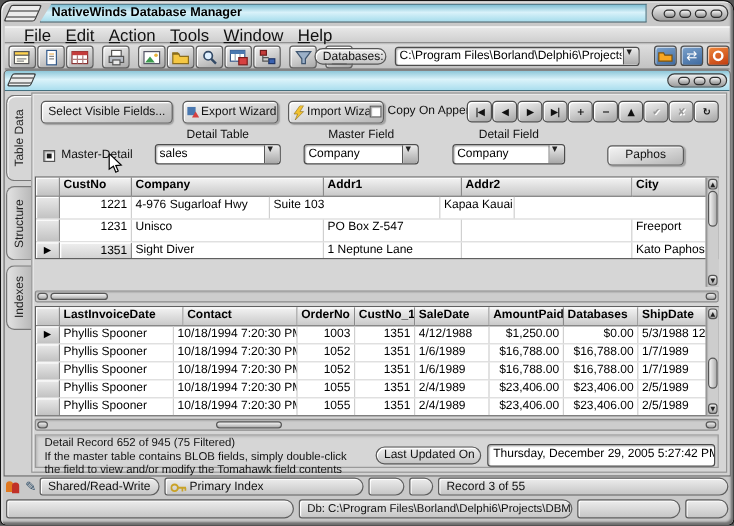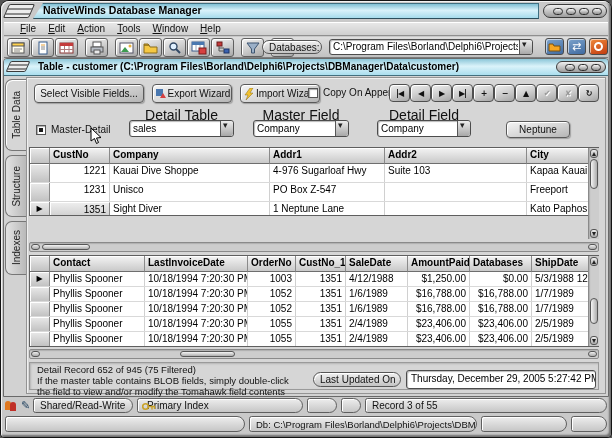--- a/index.html
+++ b/index.html
@@ -15,21 +15,21 @@
     background:linear-gradient(180deg,#7fbfd4,#d9f2fa 45%,#a6dcec);
     border:1px solid #3f6f80;border-bottom-color:#2c4f5c;clip-path:polygon(10px 0,100% 0,100% 100%,0 100%);}
   .title-text{position:absolute;left:16px;top:2px;font-size:10.5px;font-weight:bold;color:#000;white-space:nowrap;}
   .pillbox{position:absolute;right:2px;top:2px;height:14px;width:64px;background:linear-gradient(180deg,#efefef,#9c9c9c);
     border:1px solid #3b3b3b;border-radius:7px;display:flex;align-items:center;justify-content:flex-end;gap:3px;padding:0 4px;}
   .pill{width:10px;height:7px;border:1px solid #2e2e2e;border-radius:4px;background:linear-gradient(180deg,#f5f5f5,#8f8f8f);}
   .pillbox.small{width:50px;}
   
   .menubar{position:absolute;left:4px;top:22px;right:4px;height:14px;background:linear-gradient(180deg,#e9e9e9,#cfcfcf);
     border-bottom:1px solid #8f8f8f;box-shadow:inset 0 1px 0 #fff;display:flex;align-items:center;padding-left:10px;}
-  .menu-item{display:inline-block;font-size:10px;color:#111;padding:4px 6px;}
+  .menu-item{display:inline-block;font-size:14px;color:#111;padding:4px 6px;}
   .menu-item::first-letter{text-decoration:underline;}
   
   .toolbar{position:absolute;left:4px;top:37px;right:4px;height:21px;background:linear-gradient(180deg,#dedede,#c2c2c2);
     border-bottom:1px solid #7d7d7d;}
   .tb{position:absolute;top:1px;width:23px;height:19px;background:linear-gradient(160deg,#f2f2f2,#cfcfcf 50%,#a9a9a9);
     border:1px solid #5f5f5f;border-radius:3px;box-shadow:inset 1px 1px 0 #fff;padding:0;display:flex;align-items:center;justify-content:center;}
   .oval-btn{position:absolute;font-size:10px;color:#111;background:linear-gradient(180deg,#f0f0f0,#c4c4c4);
     border:1px solid #565656;border-radius:8px;box-shadow:inset 1px 1px 0 #fff;white-space:nowrap;}
   .combo{position:absolute;background:#fff;border:1px solid #4c4c4c;border-radius:3px;box-shadow:inset 1px 1px 1px #b9b9b9;overflow:hidden;}
   .combo-text{position:absolute;left:3px;top:1px;right:14px;font-size:10px;color:#000;white-space:nowrap;overflow:hidden;}
@@ -51,21 +51,21 @@
     border:1px solid #777;border-right:none;border-radius:7px 0 0 7px;display:flex;align-items:center;justify-content:center;}
   .vtab span{writing-mode:vertical-rl;transform:rotate(180deg);font-size:10px;color:#222;white-space:nowrap;}
   .vtab.active{background:#d6d6d6;box-shadow:inset 1px 1px 0 #fff;z-index:3;}
   .content{position:absolute;left:22px;top:1px;right:2px;bottom:2px;background:#d6d6d6;border:1px solid #949494;
     box-shadow:inset 1px 1px 0 #efefef;}
   .btn3d{position:absolute;font-size:10px;color:#111;background:linear-gradient(165deg,#f5f5f5,#d4d4d4 55%,#b5b5b5);
     border:1px solid #5a5a5a;border-radius:4px;box-shadow:inset 1px 1px 0 #fff,1px 1px 1px rgba(0,0,0,.25);white-space:nowrap;padding:0;}
   .chk{position:absolute;width:10px;height:10px;background:#fff;border:1px solid #555;box-shadow:inset 1px 1px 1px #aaa;}
   .chk.checked::after{content:"";position:absolute;left:2px;top:2px;width:4px;height:4px;background:#1a1a1a;}
   .chk-label{position:absolute;font-size:10px;color:#111;white-space:nowrap;}
-  .fld-label{position:absolute;font-size:14px;color:#111;text-align:center;white-space:nowrap;}
+  .fld-label{position:absolute;font-size:10px;color:#111;text-align:center;white-space:nowrap;}
   
   .navbar{position:absolute;display:flex;}
   .nav-btn{width:21px;height:18px;background:linear-gradient(160deg,#f0f0f0,#cecece 50%,#a5a5a5);
     border:1px solid #4f4f4f;border-radius:4px;margin-right:0px;box-shadow:inset 1px 1px 0 #fff;padding:0;
     display:flex;align-items:center;justify-content:center;}
   .nav-btn .glyph{font-family:"DejaVu Sans",sans-serif;font-size:8px;font-weight:bold;color:#111;letter-spacing:-1px;}
   .nav-btn.disabled .glyph{color:#999;text-shadow:1px 1px 0 #fff;}
   
   .grid{position:absolute;background:#fff;border:1px solid #5f5f5f;overflow:hidden;}
   .ghead{display:flex;height:16px;}
@@ -224,21 +224,20 @@
         <span class="glyph" style="font-family:'DejaVu Sans',sans-serif;color:#fff;font-size:11px;">⇄</span>
       </button>
     <button class="dbbtn" style="left:585px;background:linear-gradient(160deg,#f08a3c,#c23c10);">
         <span style="width:9px;height:9px;border:2px solid #fff;border-radius:50%;display:block;"></span>
       </button>
   </div>
 
   <div class="child">
     <div class="child-title">
       <div class="child-logo"></div>
-      <div class="child-title-text">Table - customer (C:\Program Files\Borland\Delphi6\Projects\DBManager\Data\customer)</div>
       <div class="pillbox small">
         <span class="pill"></span>
         <span class="pill"></span>
         <span class="pill"></span>
       </div>
     </div>
     <div class="child-body">
       <div id="vtabs">
           <div class="vtab active" style="top: 3px; height: 72px;">
             <span>Table Data</span>
@@ -305,35 +304,34 @@
           <span class="combo-btn"></span>
         </div>
         <div class="combo" style="left:226px;top:42px;width:96px;height:17px;">
           <span class="combo-text" style="top:2px;">Company</span>
           <span class="combo-btn"></span>
         </div>
         <div class="combo" style="left:350px;top:42px;width:94px;height:17px;">
           <span class="combo-text" style="top:2px;">Company</span>
           <span class="combo-btn"></span>
         </div>
-        <button class="btn3d" style="left:479px;top:43px;width:64px;height:17px;">Neptune</button>
+        <button class="btn3d" style="left:479px;top:43px;width:64px;height:17px;">Paphos</button>
 
         <div class="grid mg" id="mgrid" style="left:2px;top:69px;width:570px;height:69px;">
             <div class="ghead">
               <div class="gcell ind hcell"></div>
               <div class="gcell hcell mg-c0">CustNo</div>
               <div class="gcell hcell mg-c1">Company</div>
               <div class="gcell hcell mg-c2">Addr1</div>
               <div class="gcell hcell mg-c3">Addr2</div>
               <div class="gcell hcell mg-c4">City</div>
             </div>
             <div class="grow">
               <div class="gcell ind"></div>
               <div class="gcell mg-c0 num">1221</div>
-              <div class="gcell mg-c1">Kauai Dive Shoppe</div>
               <div class="gcell mg-c2">4-976 Sugarloaf Hwy</div>
               <div class="gcell mg-c3">Suite 103</div>
               <div class="gcell mg-c4">Kapaa Kauai</div>
             </div>
             <div class="grow">
               <div class="gcell ind"></div>
               <div class="gcell mg-c0 num">1231</div>
               <div class="gcell mg-c1">Unisco</div>
               <div class="gcell mg-c2">PO Box Z-547</div>
               <div class="gcell mg-c3"></div>
@@ -363,22 +361,22 @@
         </div>
         <div class="hscroll" style="left:2px;top:164px;width:570px;">
           <span class="harrow" style="left:1px;"></span>
           <span class="hthumb" style="left:12px;width:48px;"></span>
           <span class="harrow" style="right:1px;"></span>
         </div>
 
         <div class="grid dg" id="dgrid" style="left:2px;top:177px;width:570px;height:92px;">
             <div class="ghead">
               <div class="gcell ind hcell"></div>
+              <div class="gcell hcell dg-c1">LastInvoiceDate</div>
               <div class="gcell hcell dg-c0">Contact</div>
-              <div class="gcell hcell dg-c1">LastInvoiceDate</div>
               <div class="gcell hcell dg-c2">OrderNo</div>
               <div class="gcell hcell dg-c3">CustNo_1</div>
               <div class="gcell hcell dg-c4">SaleDate</div>
               <div class="gcell hcell dg-c5">AmountPaid</div>
               <div class="gcell hcell dg-c6">Databases</div>
               <div class="gcell hcell dg-c7">ShipDate</div>
             </div>
             <div class="grow">
               <div class="gcell ind">▶</div>
               <div class="gcell dg-c0">Phyllis Spooner</div>
@@ -461,21 +459,21 @@
     </div>
   </div>
 
   <div class="statusbar" style="top:398px;">
     <span style="position:absolute;left:2px;top:3px;width:14px;height:10px;">
       <span style="position:absolute;left:0;top:0;width:6px;height:9px;background:#e07820;border-radius:3px 3px 0 0;"></span>
       <span style="position:absolute;left:5px;top:1px;width:6px;height:9px;background:#c03028;border-radius:3px 3px 0 0;"></span>
     </span>
     <span style="position:absolute;left:18px;top:1px;font-family:'DejaVu Sans',sans-serif;font-size:11px;color:#2a4a66;">✎</span>
     <div class="sb-panel" style="left:30px;width:100px;">Shared/Read-Write</div>
-    <div class="sb-panel" style="left:134px;width:166px;padding-left:9px;">
+    <div class="sb-panel" style="left:134px;width:166px;padding-left:20px;">
       <svg style="position:absolute;left:4px;top:3px;" width="14" height="9">
           <circle cx="3.5" cy="4.5" r="2.8" fill="none" stroke="#c9a227" stroke-width="1.6"></circle>
           <line x1="6" y1="4.5" x2="13" y2="4.5" stroke="#c9a227" stroke-width="1.6"></line>
           <line x1="10" y1="4.5" x2="10" y2="7.5" stroke="#c9a227" stroke-width="1.4"></line>
           <line x1="12.5" y1="4.5" x2="12.5" y2="7" stroke="#c9a227" stroke-width="1.4"></line>
         </svg>
       <span>Primary Index</span>
     </div>
     <div class="sb-panel" style="left:304px;width:30px;"></div>
     <div class="sb-panel" style="left:338px;width:20px;"></div>

